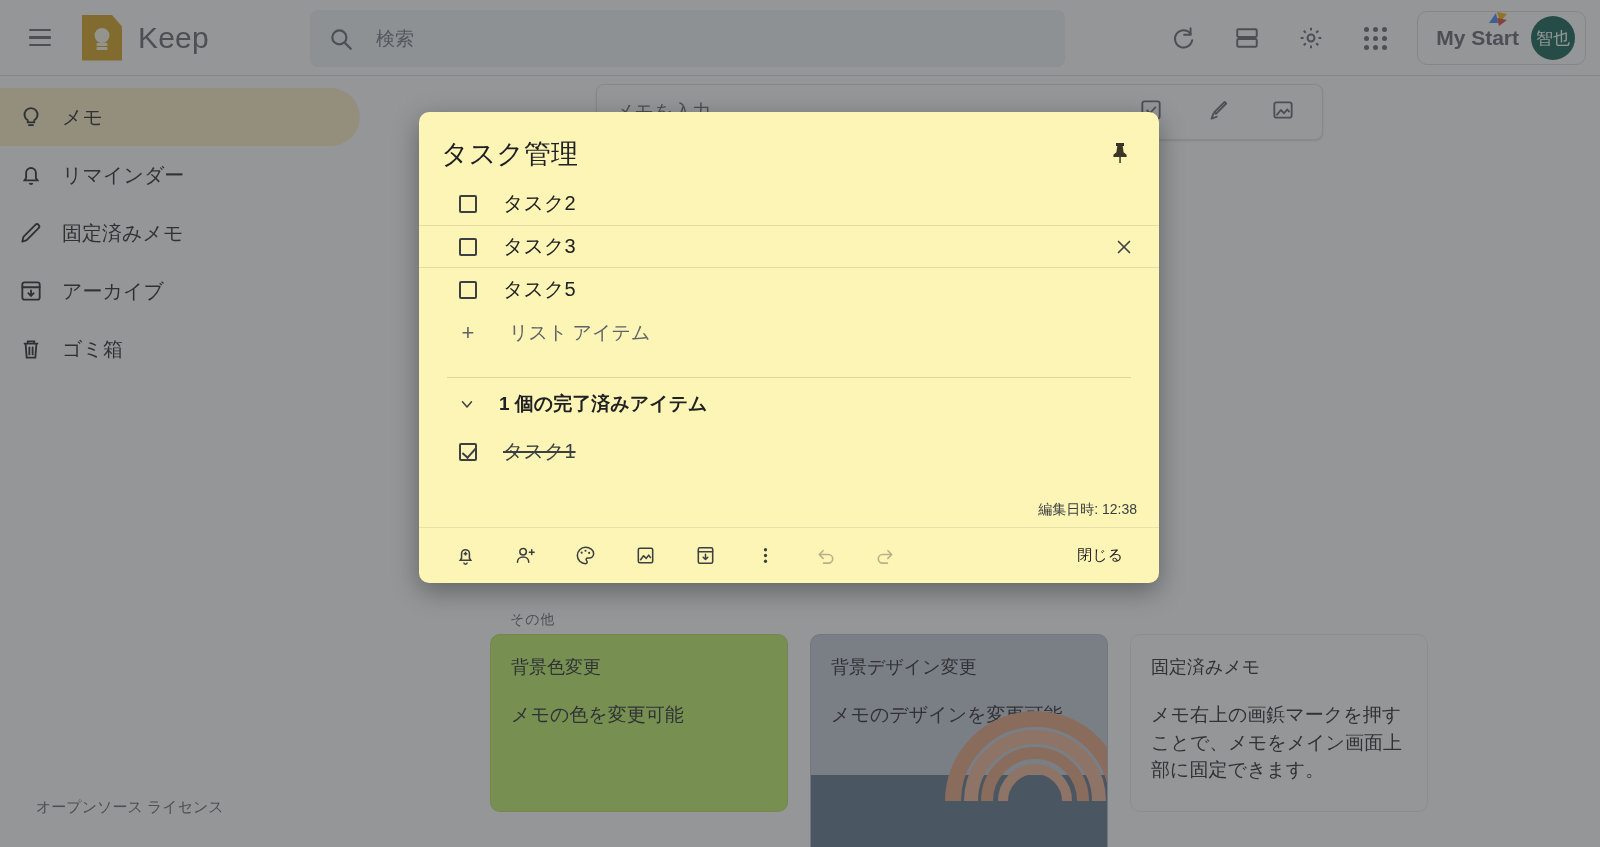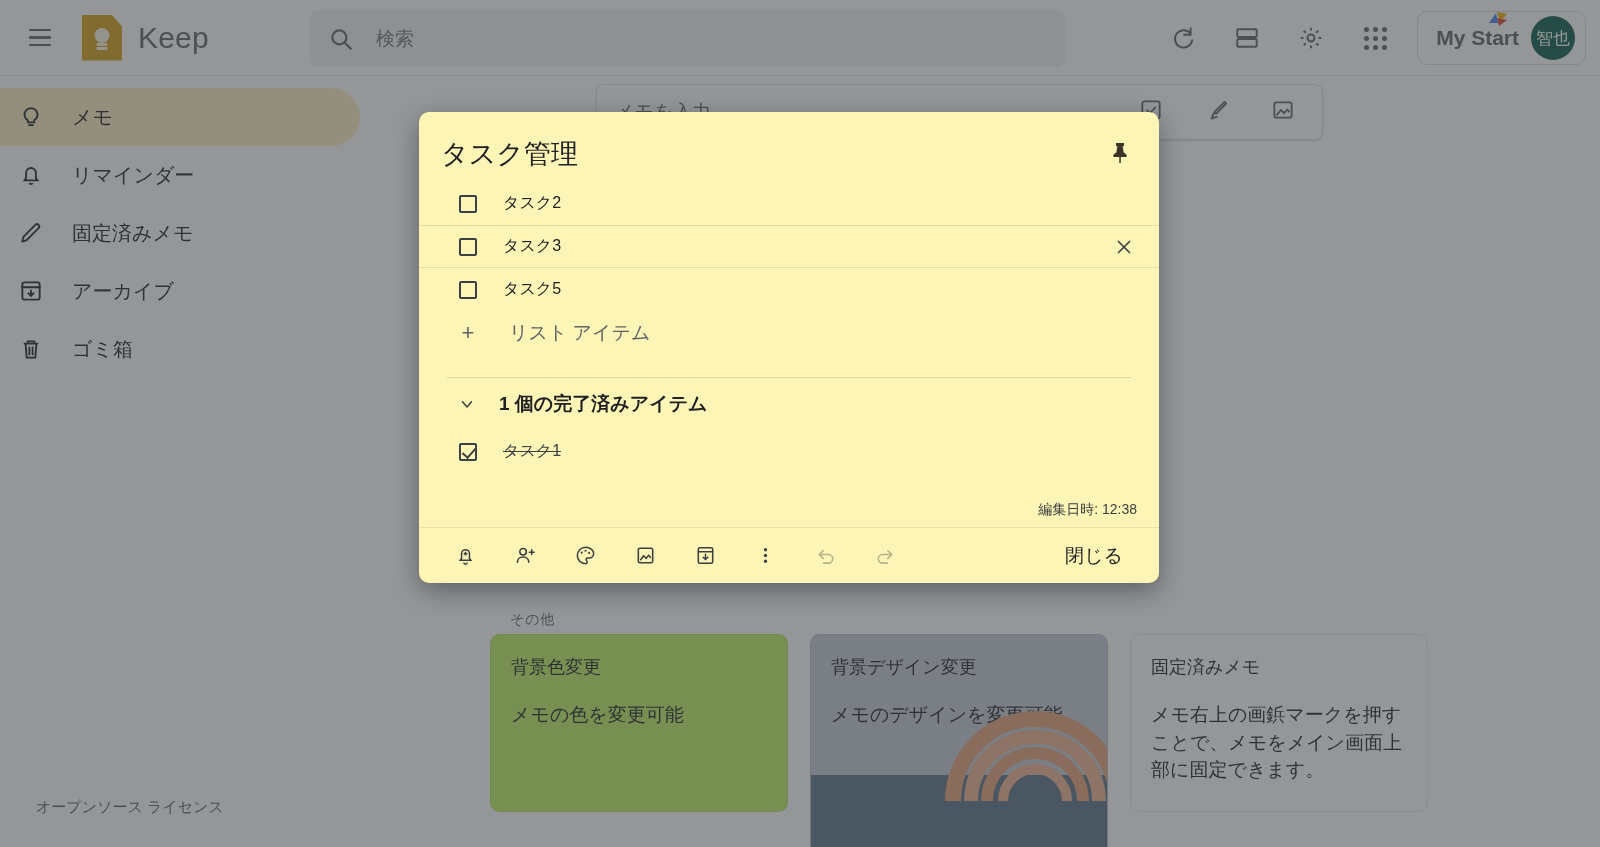--- a/index.html
+++ b/index.html
@@ -93,21 +93,21 @@
     position: absolute; left: 0; top: 76px; bottom: 0; width: 360px;
     background: #ffffff; padding-top: 12px;
   }
   .side-item {
     display: flex; align-items: center; height: 58px;
     border-radius: 0 29px 29px 0; cursor: pointer;
     color: #202124;
   }
   .side-item.active { background: #feefc3; }
   .side-icon { width: 62px; display: flex; justify-content: center; align-items: center; color: #202124; }
-  .side-label { font-size: 20px; margin-left: 10px; }
+  .side-label { font-size: 20px; }
   .side-footer {
     position: absolute; bottom: 30px; left: 36px;
     font-size: 15px; color: #5f6368; cursor: pointer;
   }
 
   
   .main { position: absolute; left: 360px; top: 76px; right: 0; bottom: 0; background: #fff; overflow: hidden; }
   .note-composer {
     position: absolute; left: 236px; top: 8px; width: 727px; height: 56px;
     background: #fff; border: 1px solid #e0e0e0; border-radius: 8px;
@@ -165,21 +165,21 @@
   .cb {
     width: 18px; height: 18px; border: 2px solid #3c4043; border-radius: 2px;
     flex: 0 0 auto; cursor: pointer; background: transparent;
   }
   .cb.checked { position: relative; }
   .cb.checked::after {
     content: ""; position: absolute; left: 4px; top: 0px;
     width: 6px; height: 11px; border: solid #3c4043;
     border-width: 0 2px 2px 0; transform: rotate(42deg);
   }
-  .row-text { margin-left: 26px; font-size: 16px; color: #202124; }
+  .row-text { margin-left: 26px; font-size: 20px; color: #202124; }
   .row-text.done { text-decoration: line-through; color: #3c4043; }
   .row-x {
     position: absolute; right: 24px; top: 50%; transform: translateY(-50%);
     width: 22px; height: 22px; cursor: pointer; color: #3c4043;
   }
   .add-row { display: flex; align-items: center; height: 44px; padding-left: 40px; cursor: pointer; }
   .add-plus { font-size: 22px; color: #5f6368; width: 18px; text-align: center; }
   .add-label { margin-left: 32px; font-size: 19px; color: #5f6368; }
 
   .divider { height: 1px; background: rgba(0,0,0,.12); margin: 16px 28px 0 28px; }
@@ -200,21 +200,21 @@
     border-top: 1px solid rgba(0,0,0,.08);
     padding: 0 18px 0 26px; gap: 20px;
   }
   .tool {
     width: 40px; height: 40px; border-radius: 50%;
     display: flex; align-items: center; justify-content: center;
     cursor: pointer; color: #3c4043;
   }
   .tool.disabled { color: #b9b089; cursor: default; }
   .close-btn {
-    margin-left: auto; font-size: 19px; color: #202124;
+    margin-left: auto; font-size: 15px; color: #202124;
     padding: 8px 18px; border-radius: 4px; cursor: pointer;
   }
 </style>
 </head>
 <body>
 
 <div id="app">
 
   <div id="base">
 

